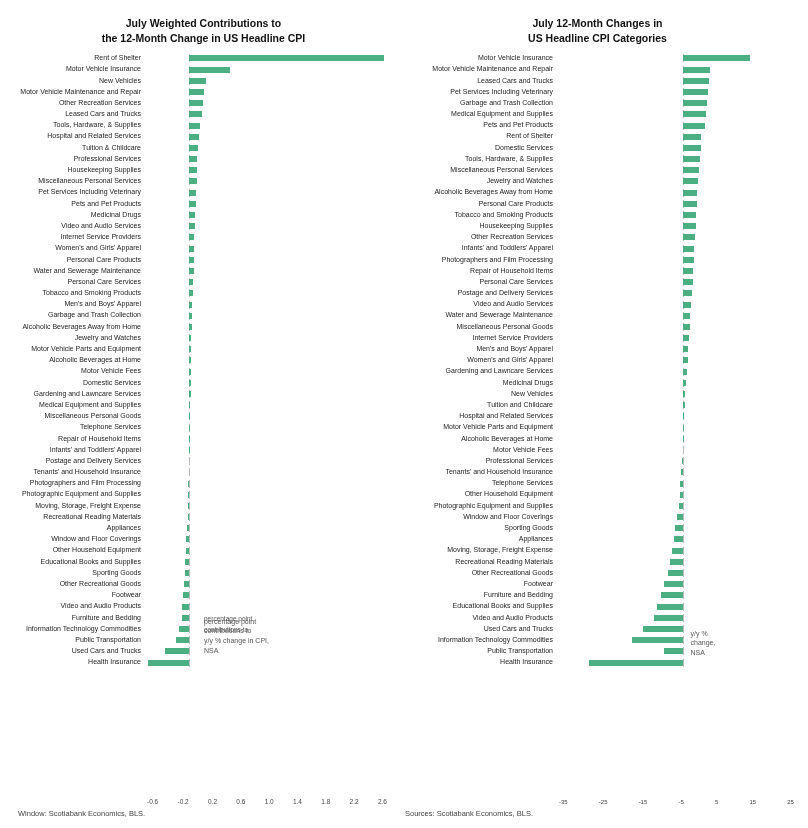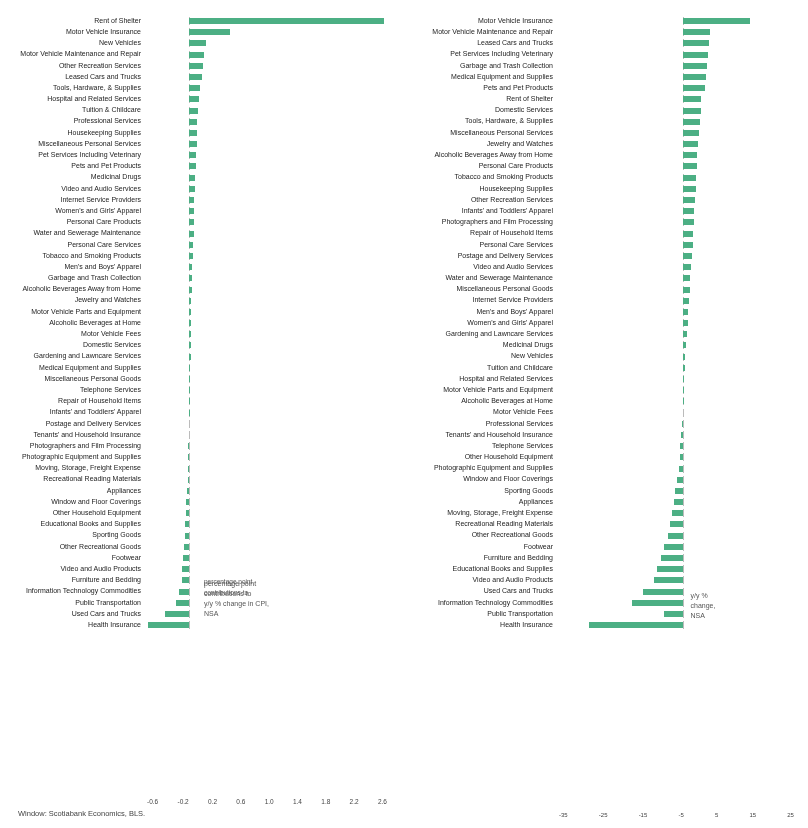--- a/index.html
+++ b/index.html
@@ -71,20 +71,23 @@
       padding-left: 4px;
     }
   </style>
 </head>
 <body>
 
 <div class="chart-container">
   <div class="charts-row">
 
     <div class="chart-panel" style="max-width:390px;">
+      <div class="chart-title">
+        July Weighted Contributions to<br>the 12-Month Change in US Headline CPI
+      </div>
       <div class="chart-body" id="left-bars">
       <div class="bar-row">
             <div class="bar-label bar-label-left">Rent of Shelter</div>
             <div style="position: relative; width: 240px; height: 8px; flex-shrink: 0;">
               <div style="position: absolute; left: 45px; top: 0px; bottom: 0px; width: 1px; background: rgb(187, 187, 187);"></div>
               <div style="position: absolute; left: 45px; top: 1px; height: 6px; width: 195px; background: rgb(76, 175, 132);"></div>
             </div>
           </div>
           <div class="bar-row">
             <div class="bar-label bar-label-left">Motor Vehicle Insurance</div>
@@ -477,20 +480,23 @@
         <span style="font-size:6.5px;color:#444;">1.0</span>
         <span style="font-size:6.5px;color:#444;">1.4</span>
         <span style="font-size:6.5px;color:#444;">1.8</span>
         <span style="font-size:6.5px;color:#444;">2.2</span>
         <span style="font-size:6.5px;color:#444;">2.6</span>
       </div>
       <div class="source-text">Window: Scotiabank Economics, BLS.</div>
     </div>
 
     <div class="chart-panel" style="max-width:418px;">
+      <div class="chart-title">
+        July 12-Month Changes in<br>US Headline CPI Categories
+      </div>
       <div class="chart-body" id="right-bars">
       <div class="bar-row">
             <div class="bar-label bar-label-right">Motor Vehicle Insurance</div>
             <div style="position: relative; width: 235px; height: 8px; flex-shrink: 0;">
               <div style="position: absolute; left: 126.538px; top: 0px; bottom: 0px; width: 1px; background: rgb(187, 187, 187);"></div>
               <div style="position: absolute; left: 126.538px; top: 1px; height: 6px; width: 67.2462px; background: rgb(76, 175, 132);"></div>
             </div>
           </div>
           <div class="bar-row">
             <div class="bar-label bar-label-right">Motor Vehicle Maintenance and Repair</div>
@@ -875,15 +881,16 @@
 
       <div style="display:flex; margin-left:158px; margin-top:2px; width:235px; justify-content:space-between;">
         <span style="font-size:6px;color:#444;">-35</span>
         <span style="font-size:6px;color:#444;">-25</span>
         <span style="font-size:6px;color:#444;">-15</span>
         <span style="font-size:6px;color:#444;">-5</span>
         <span style="font-size:6px;color:#444;">5</span>
         <span style="font-size:6px;color:#444;">15</span>
         <span style="font-size:6px;color:#444;">25</span>
       </div>
+      <div class="source-text">Sources: Scotiabank Economics, BLS.</div>
     </div>
   </div>
 </div>
 
 </body></html>

